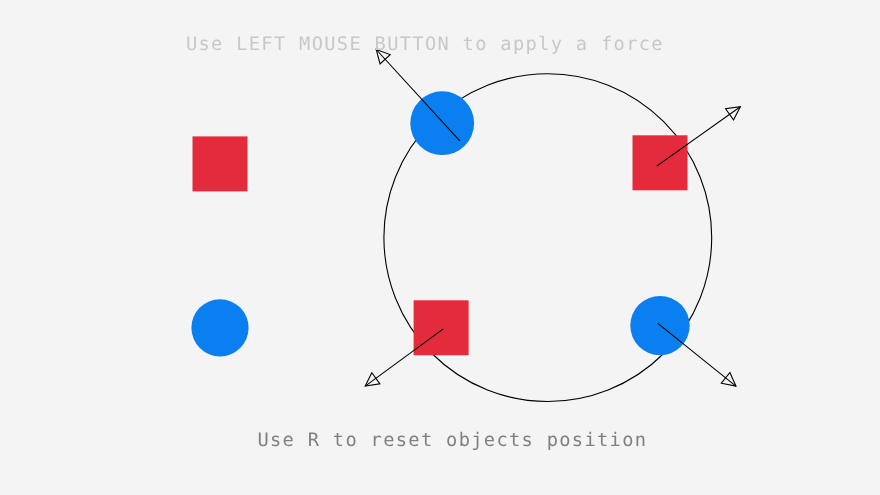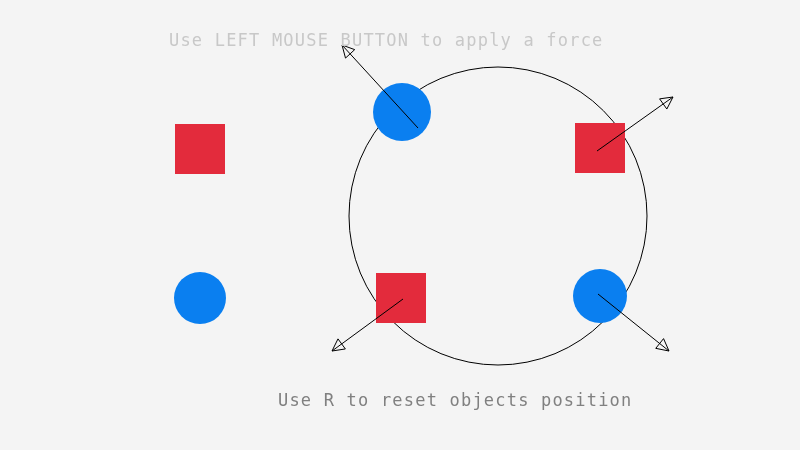--- a/index.html
+++ b/index.html
@@ -33,21 +33,20 @@
   }
   #hint-top {
     left: 169px;
     top: 30px;
     color: #c8c8c8;
   }
   #hint-bottom {
     left: 234px;
     top: 390px;
     color: #808080;
-    margin-left: 44px;
   }
 </style>
 </head>
 <body>
 
 <div id="app">
 
   <svg id="scene-svg" viewBox="0 0 800 450" xmlns="http://www.w3.org/2000/svg">
       <circle cx="498" cy="216" r="149" fill="none" stroke="#000000" stroke-width="1"></circle>
       <circle cx="402" cy="112" r="29" fill="#0a7ff0"></circle>

